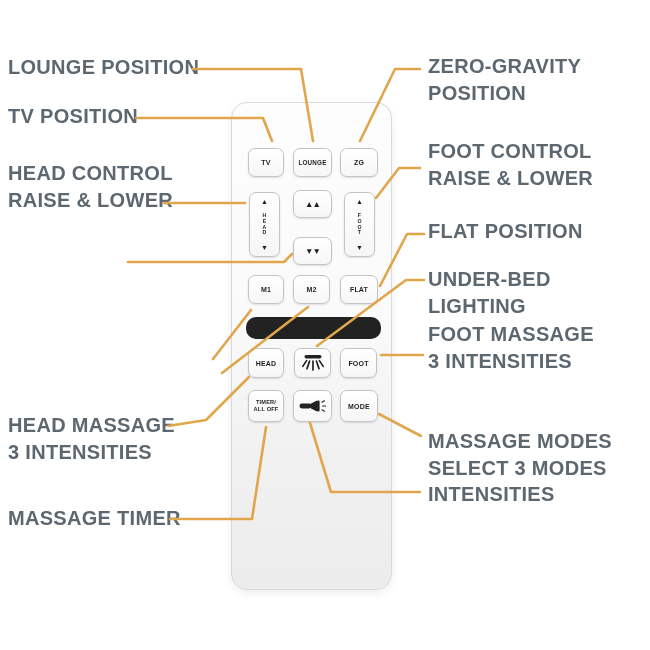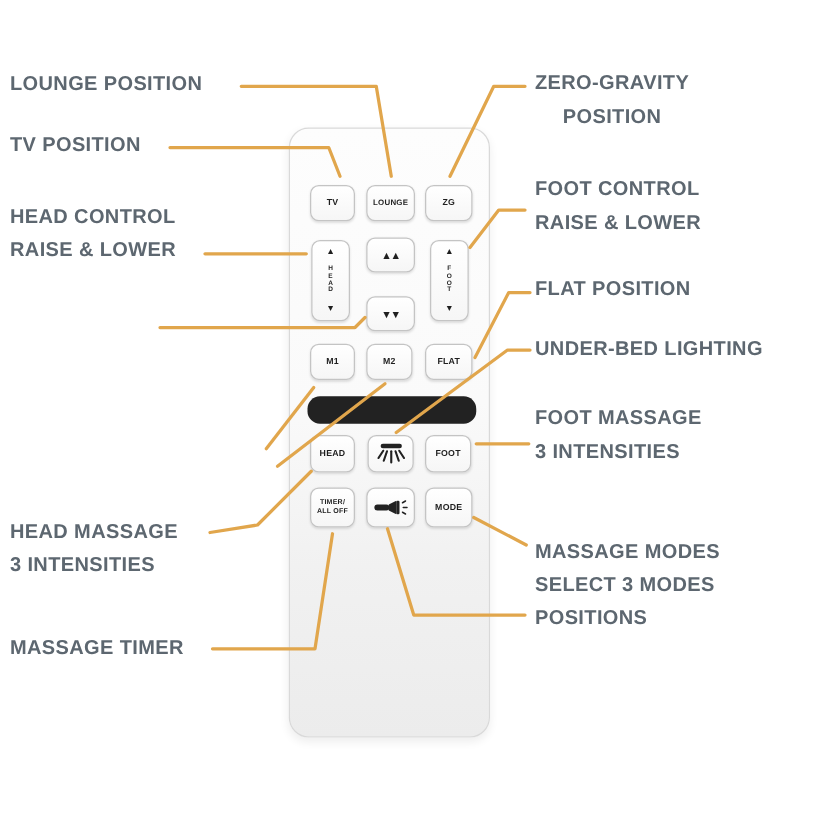--- a/index.html
+++ b/index.html
@@ -3,21 +3,21 @@
 <meta charset="utf-8">
 <style>
   html,body{margin:0;padding:0;background:#ffffff;}
   .canvas{
     position:relative;width:650px;height:650px;background:#ffffff;overflow:hidden;
     font-family:"Liberation Sans",sans-serif;
   }
   
   .callout-label{
     position:absolute;
-    font-weight:700;font-size:16px;line-height:27px;letter-spacing:.3px;
+    font-weight:700;font-size:20px;line-height:27px;letter-spacing:.3px;
     color:#5D6770;white-space:pre-line;
   }
   .callout-left{left:8px;}
   .callout-right{left:428px;}
   
   svg.lines{position:absolute;left:0;top:0;pointer-events:none;z-index:5;}
   .ln{fill:none;stroke:#E1A64C;stroke-width:2.6;stroke-linecap:round;stroke-linejoin:round;}
   
   .remote{
     position:absolute;left:231px;top:102px;width:161px;height:488px;
@@ -137,25 +137,25 @@
   </svg>
 
   <div class="callout-label callout-left" style="top:54px;">LOUNGE POSITION</div>
   <div class="callout-label callout-left" style="top:103px;">TV POSITION</div>
   <div class="callout-label callout-left" style="top:160px;">HEAD CONTROL
 RAISE &amp; LOWER</div>
   <div class="callout-label callout-left" style="top:412px;">HEAD MASSAGE
 3 INTENSITIES</div>
   <div class="callout-label callout-left" style="top:505px;">MASSAGE TIMER</div>
 
-  <div class="callout-label callout-right" style="top:53px;text-align:center;">ZERO-GRAVITY
+  <div class="callout-label callout-right" style="top:53px;">ZERO-GRAVITY
 POSITION</div>
   <div class="callout-label callout-right" style="top:138px;">FOOT CONTROL
 RAISE &amp; LOWER</div>
   <div class="callout-label callout-right" style="top:218px;">FLAT POSITION</div>
   <div class="callout-label callout-right" style="top:266px;">UNDER-BED LIGHTING</div>
   <div class="callout-label callout-right" style="top:321px;">FOOT MASSAGE
 3 INTENSITIES</div>
   <div class="callout-label callout-right" style="top:428px;">MASSAGE MODES
 SELECT 3 MODES</div>
-  <div class="callout-label callout-right" style="top:481px;">POSITIONS</div>
+  <div class="callout-label callout-right" style="top:481px;">INTENSITIES</div>
 
 </div>
 
 </body></html>

